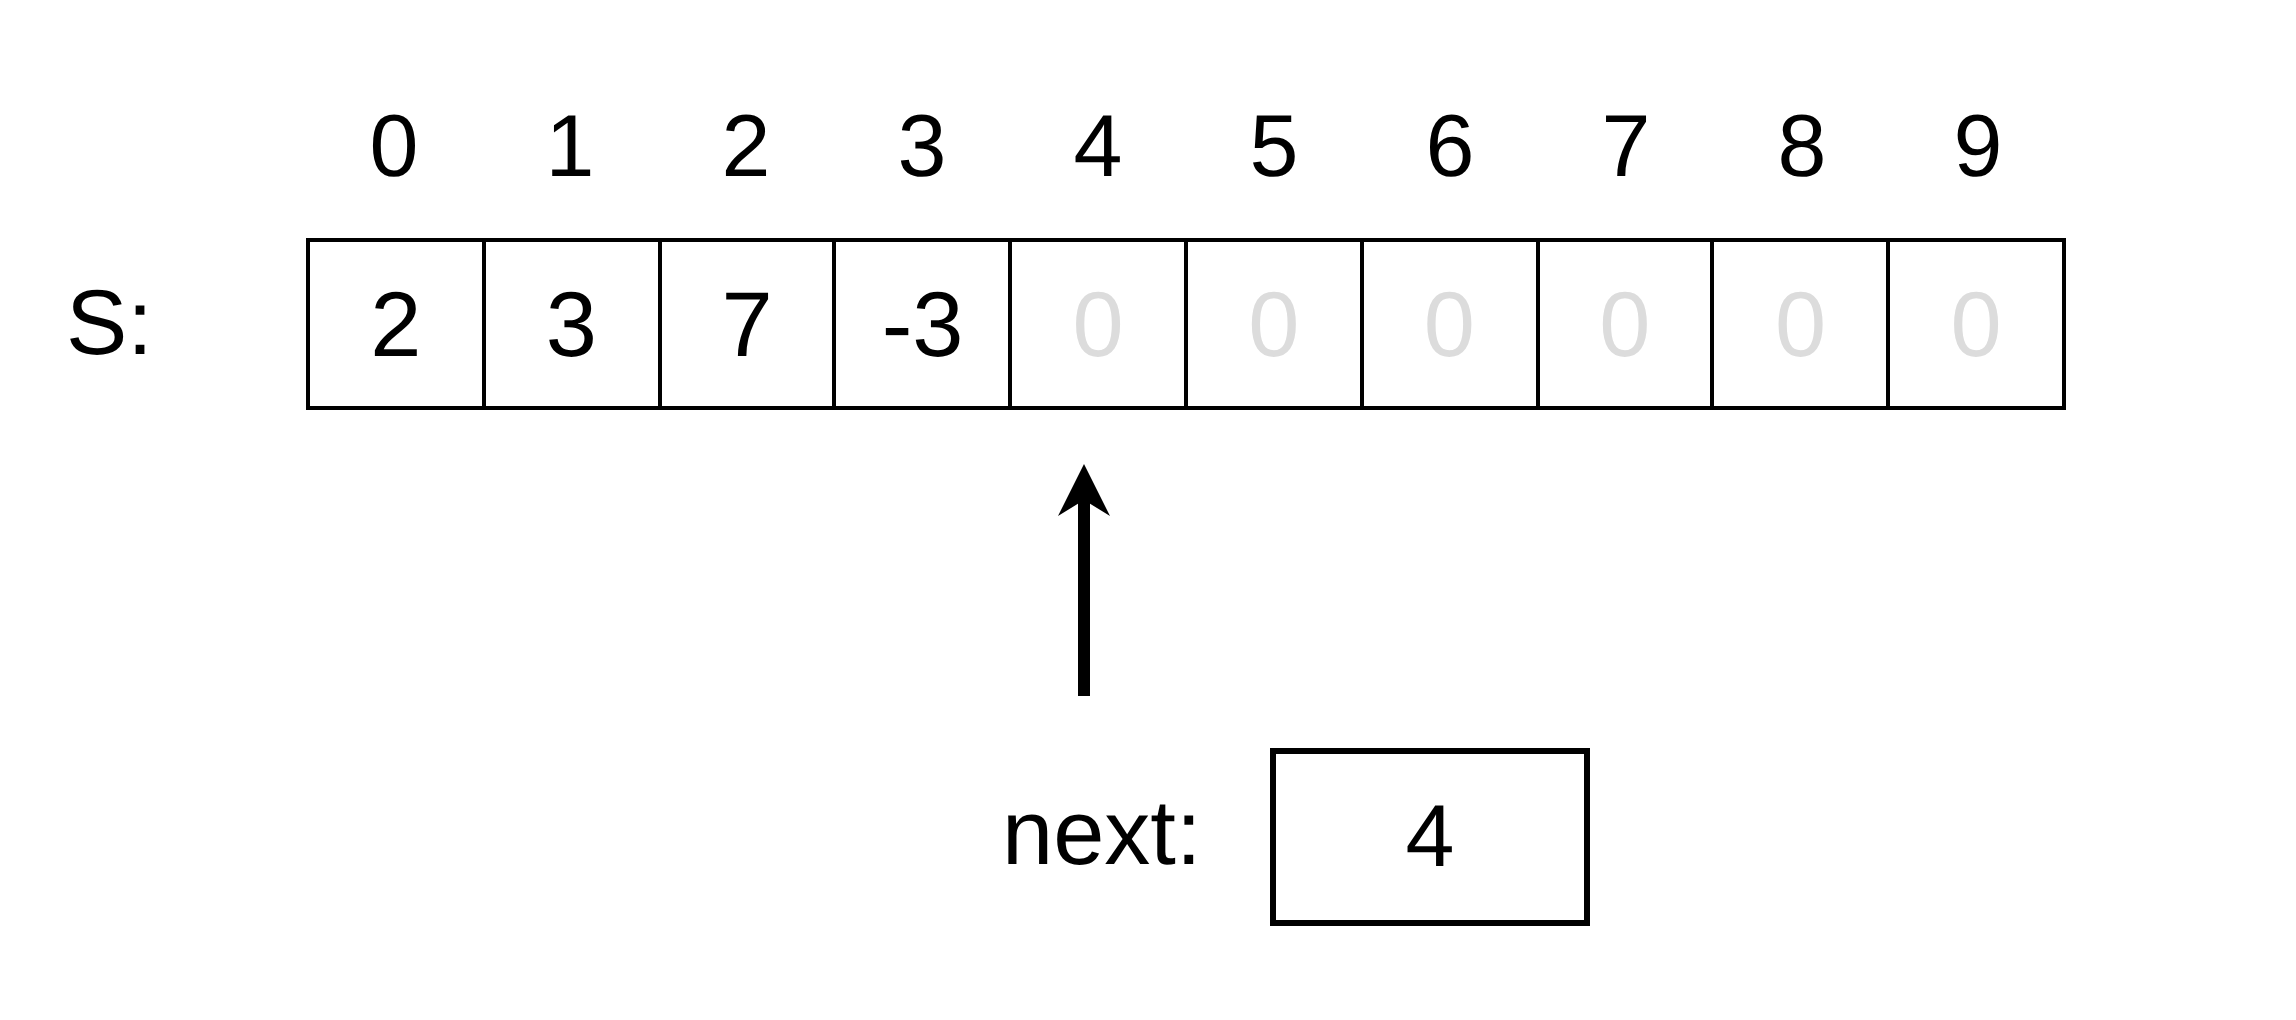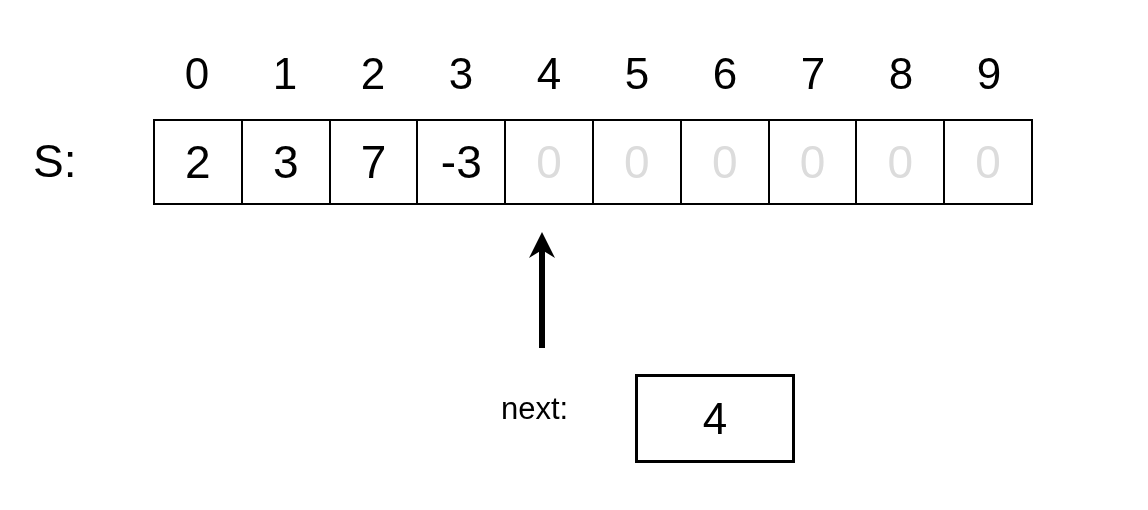--- a/index.html
+++ b/index.html
@@ -94,21 +94,21 @@
     top: 230px;
     width: 36px;
     height: 118px;
   }
 
   
   .next-label {
     position: absolute;
     left: 501px;
     top: 393px;
-    font-size: 31px;
+    font-size: 46px;
     line-height: 1;
     color: #000000;
     white-space: nowrap;
   }
   .next-box {
     position: absolute;
     left: 635px;
     top: 374px;
     width: 160px;
     height: 89px;

